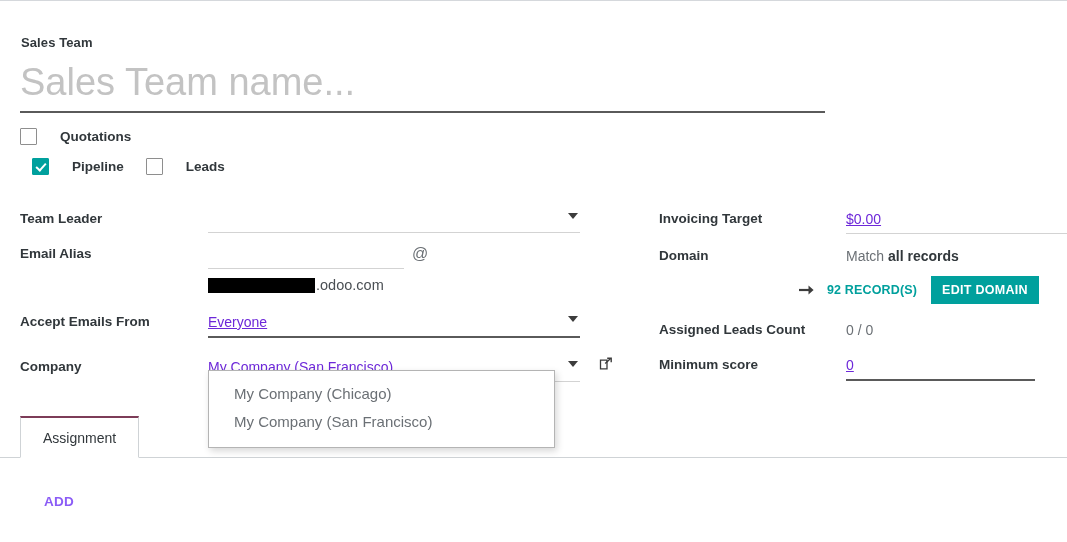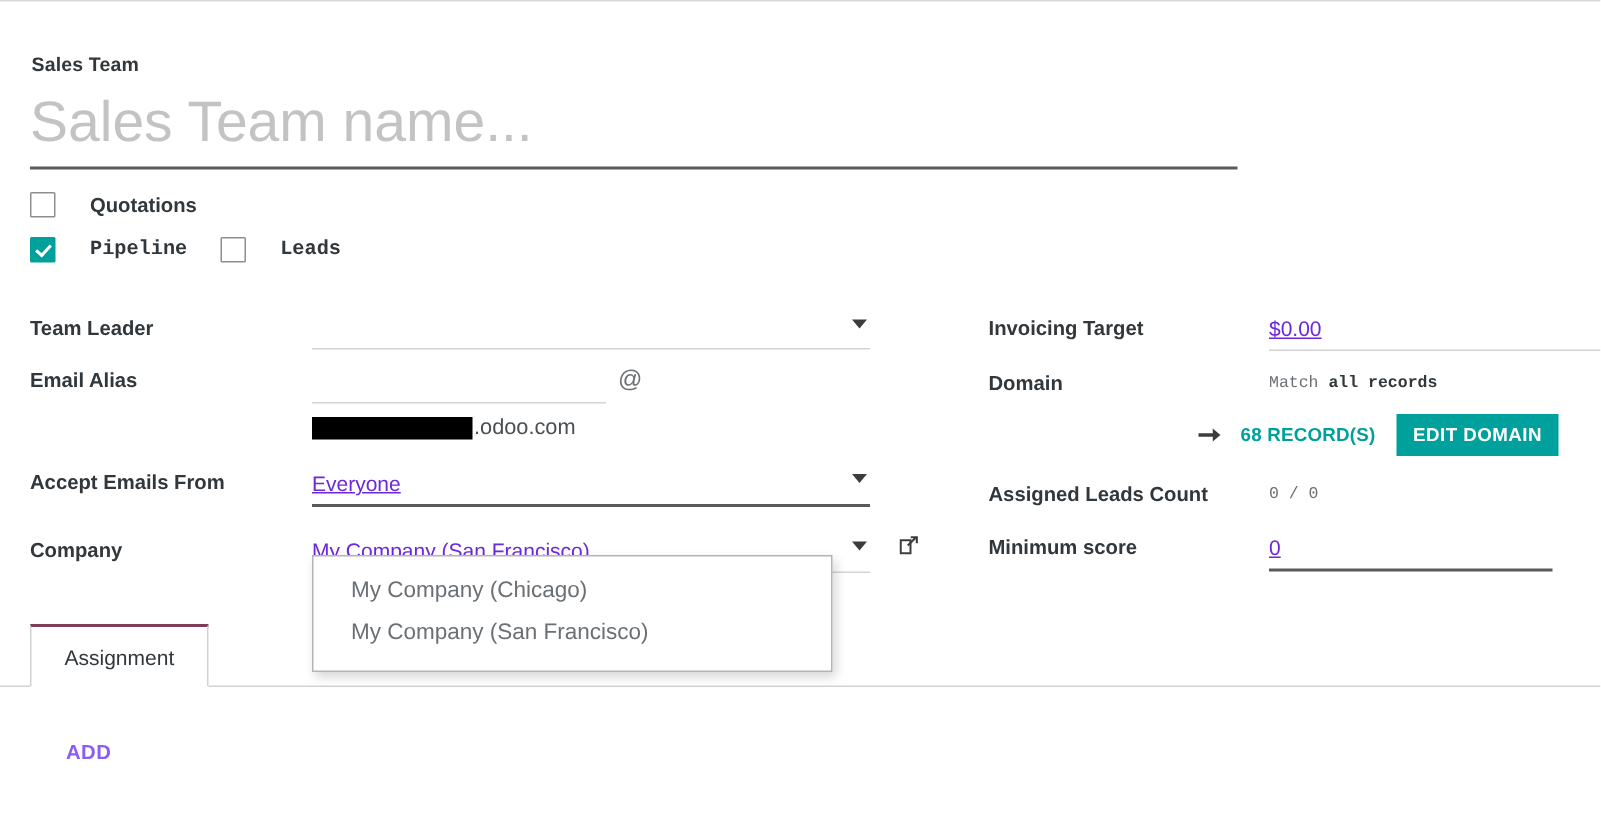--- a/index.html
+++ b/index.html
@@ -37,21 +37,21 @@
     font-size: 38px;
     color: #31373b;
     padding: 0 0 6px 0;
     line-height: 46px;
   }
   .team-name-input::placeholder { color: #c3c3c3; opacity: 1; }
 
   
   .cb-row { position: absolute; display: flex; align-items: center; }
   .cb-row-1 { left: 20px; top: 127px; }
-  .cb-row-2 { left: 20px; top: 157px; font-family: Liberation Mono, monospace; }
+  .cb-row-2 { left: 32px; top: 157px; }
 
   .cbx {
     width: 17px; height: 17px;
     border: 1px solid #8e8e8e;
     background: #fff;
     border-radius: 1px;
     display: inline-block;
     position: relative;
     cursor: pointer;
     flex: none;
@@ -104,21 +104,21 @@
   .fld::placeholder { color: #aab0b4; opacity: 1; }
 
   .caret {
     position: absolute; right: 2px; top: 4px;
     width: 0; height: 0;
     border-left: 5px solid transparent;
     border-right: 5px solid transparent;
     border-top: 6px solid #3c3c3c;
     cursor: pointer;
   }
-  .static-plain { font-size: 11px; color: #6b7075; line-height: 20px; font-family: Liberation Mono, monospace; }
+  .static-plain { font-size: 14px; color: #6b7075; line-height: 20px; }
 
   
   .row-team-leader { margin-bottom: 11px; }
   .row-team-leader .fval { height: 24px; }
 
   .row-alias { margin-bottom: 2px; }
   .alias-line { display: flex; align-items: flex-start; }
   .alias-input-box { width: 196px; }
   .at-sign {
     font-size: 16px; color: #6b7075;
@@ -311,21 +311,21 @@
       </div>
     </div>
 
     <div class="domain-actions">
       <span class="arrow-icon">
         <svg width="18" height="14" viewBox="0 0 18 14">
           <path d="M1 7 H13" stroke="#3c3c3c" stroke-width="2.2" fill="none"></path>
           <path d="M10.5 2.6 L15.6 7 L10.5 11.4 Z" fill="#3c3c3c"></path>
         </svg>
       </span>
-      <span class="records-link">68 RECORD(S)</span>
+      <span class="records-link">92 RECORD(S)</span>
       <button class="btn-edit-domain">EDIT DOMAIN</button>
     </div>
 
     <div class="frow row-assigned">
       <div class="flabel">Assigned Leads Count</div>
       <div class="fval">
         <div class="static-plain">0 / 0</div>
       </div>
     </div>
 

